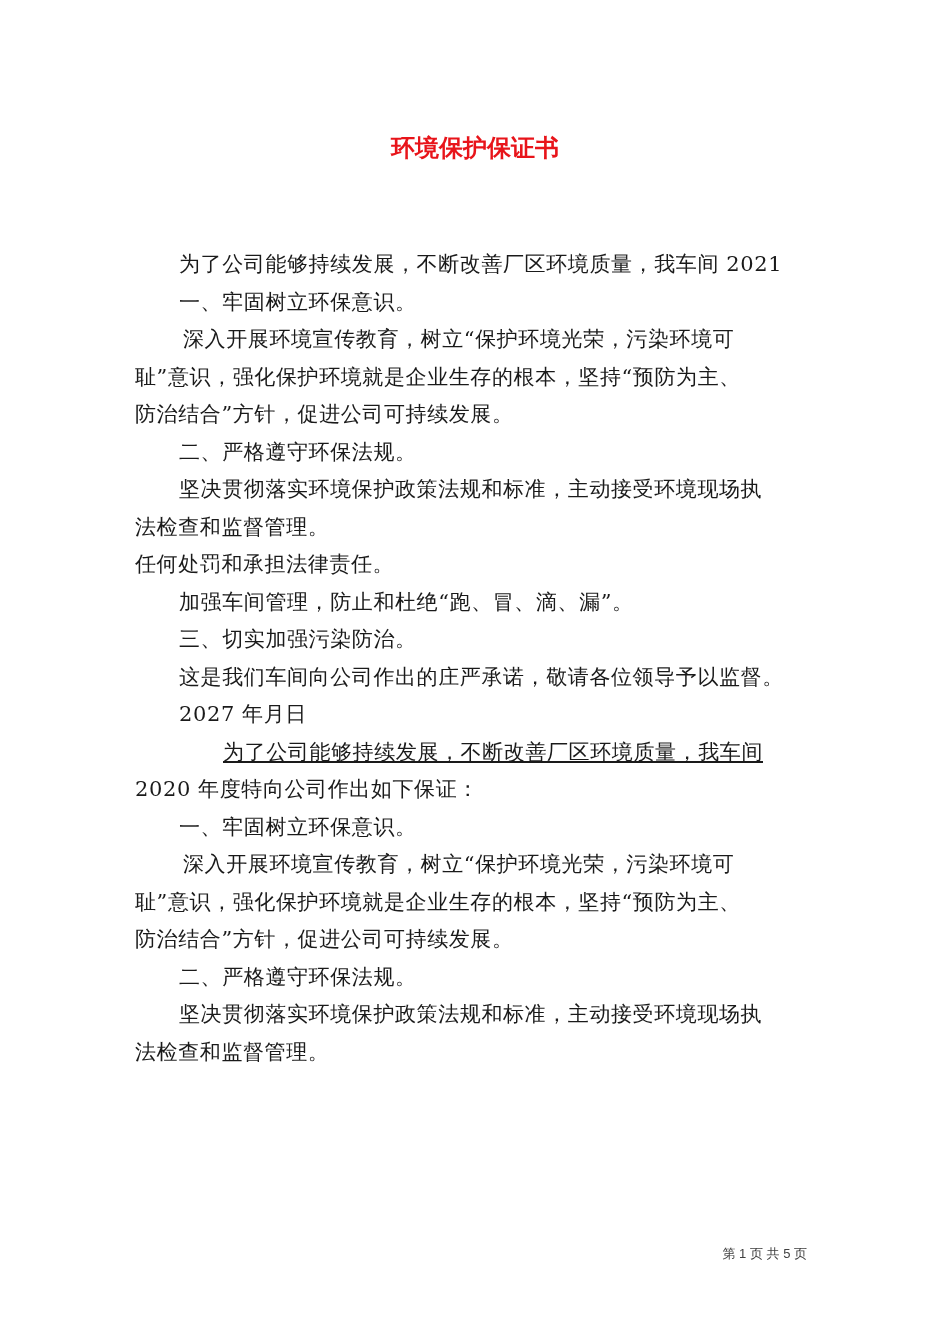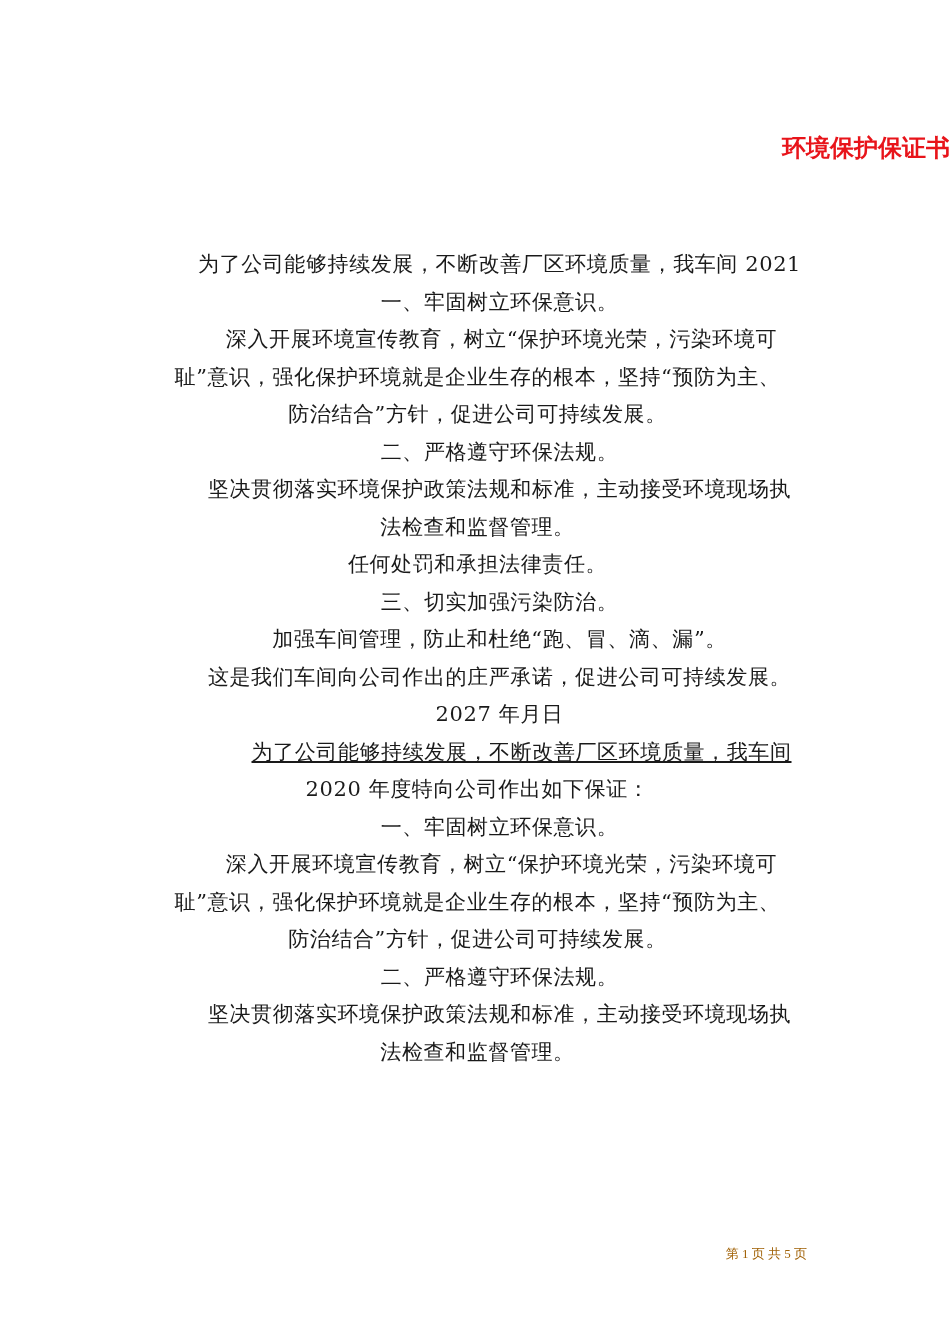--- a/index.html
+++ b/index.html
@@ -20,72 +20,71 @@
       left: 0; top: 0;
       width: 950px;
       height: 1344px;
       background: #ffffff;
     }
     .title {
       position: absolute;
       left: 0;
       width: 950px;
       top: 132px;
-      text-align: right;
+      text-align: center;
       font-size: 24px;
       font-weight: bold;
       color: #e8141a;
       letter-spacing: 0px;
       font-family: "DejaVu Sans", "Liberation Sans", sans-serif;
     }
     .body {
       position: absolute;
-      left: 145px;
+      left: 135px;
       top: 246px;
       width: 665px;
-      text-align: center;
     }
     .line {
       font-size: 21px;
       line-height: 37.5px;
       height: 37.5px;
       white-space: nowrap;
       letter-spacing: 0.6px;
     }
     .ind1 { padding-left: 44px; }
     .ind1b { padding-left: 48px; }
     .ind2 { padding-left: 88px; text-decoration: underline; }
     .footer {
       position: absolute;
       right: 143px;
       top: 1245px;
       font-size: 13px;
-      color: #a16207;
-      font-family: Liberation Serif, serif;
+      color: #404040;
+      font-family: Liberation Sans, sans-serif;
     }
   </style>
 </head>
 <body>
 
 <div class="page">
   <div class="title">环境保护保证书</div>
 
   <div class="body">
     <div class="line ind1">为了公司能够持续发展，不断改善厂区环境质量，我车间 2021</div>
     <div class="line ind1">一、牢固树立环保意识。</div>
     <div class="line ind1b">深入开展环境宣传教育，树立“保护环境光荣，污染环境可</div>
     <div class="line">耻”意识，强化保护环境就是企业生存的根本，坚持“预防为主、</div>
     <div class="line">防治结合”方针，促进公司可持续发展。</div>
     <div class="line ind1">二、严格遵守环保法规。</div>
     <div class="line ind1">坚决贯彻落实环境保护政策法规和标准，主动接受环境现场执</div>
     <div class="line">法检查和监督管理。</div>
     <div class="line">任何处罚和承担法律责任。</div>
+    <div class="line ind1">加强车间管理，防止和杜绝“跑、冒、滴、漏”。</div>
     <div class="line ind1">三、切实加强污染防治。</div>
-    <div class="line ind1">加强车间管理，防止和杜绝“跑、冒、滴、漏”。</div>
-    <div class="line ind1">这是我们车间向公司作出的庄严承诺，促进公司可持续发展。</div>
+    <div class="line ind1">这是我们车间向公司作出的庄严承诺，敬请各位领导予以监督。</div>
     <div class="line ind1">2027 年月日</div>
     <div class="line ind2">为了公司能够持续发展，不断改善厂区环境质量，我车间</div>
     <div class="line">2020 年度特向公司作出如下保证：</div>
     <div class="line ind1">一、牢固树立环保意识。</div>
     <div class="line ind1b">深入开展环境宣传教育，树立“保护环境光荣，污染环境可</div>
     <div class="line">耻”意识，强化保护环境就是企业生存的根本，坚持“预防为主、</div>
     <div class="line">防治结合”方针，促进公司可持续发展。</div>
     <div class="line ind1">二、严格遵守环保法规。</div>
     <div class="line ind1">坚决贯彻落实环境保护政策法规和标准，主动接受环境现场执</div>
     <div class="line">法检查和监督管理。</div>

